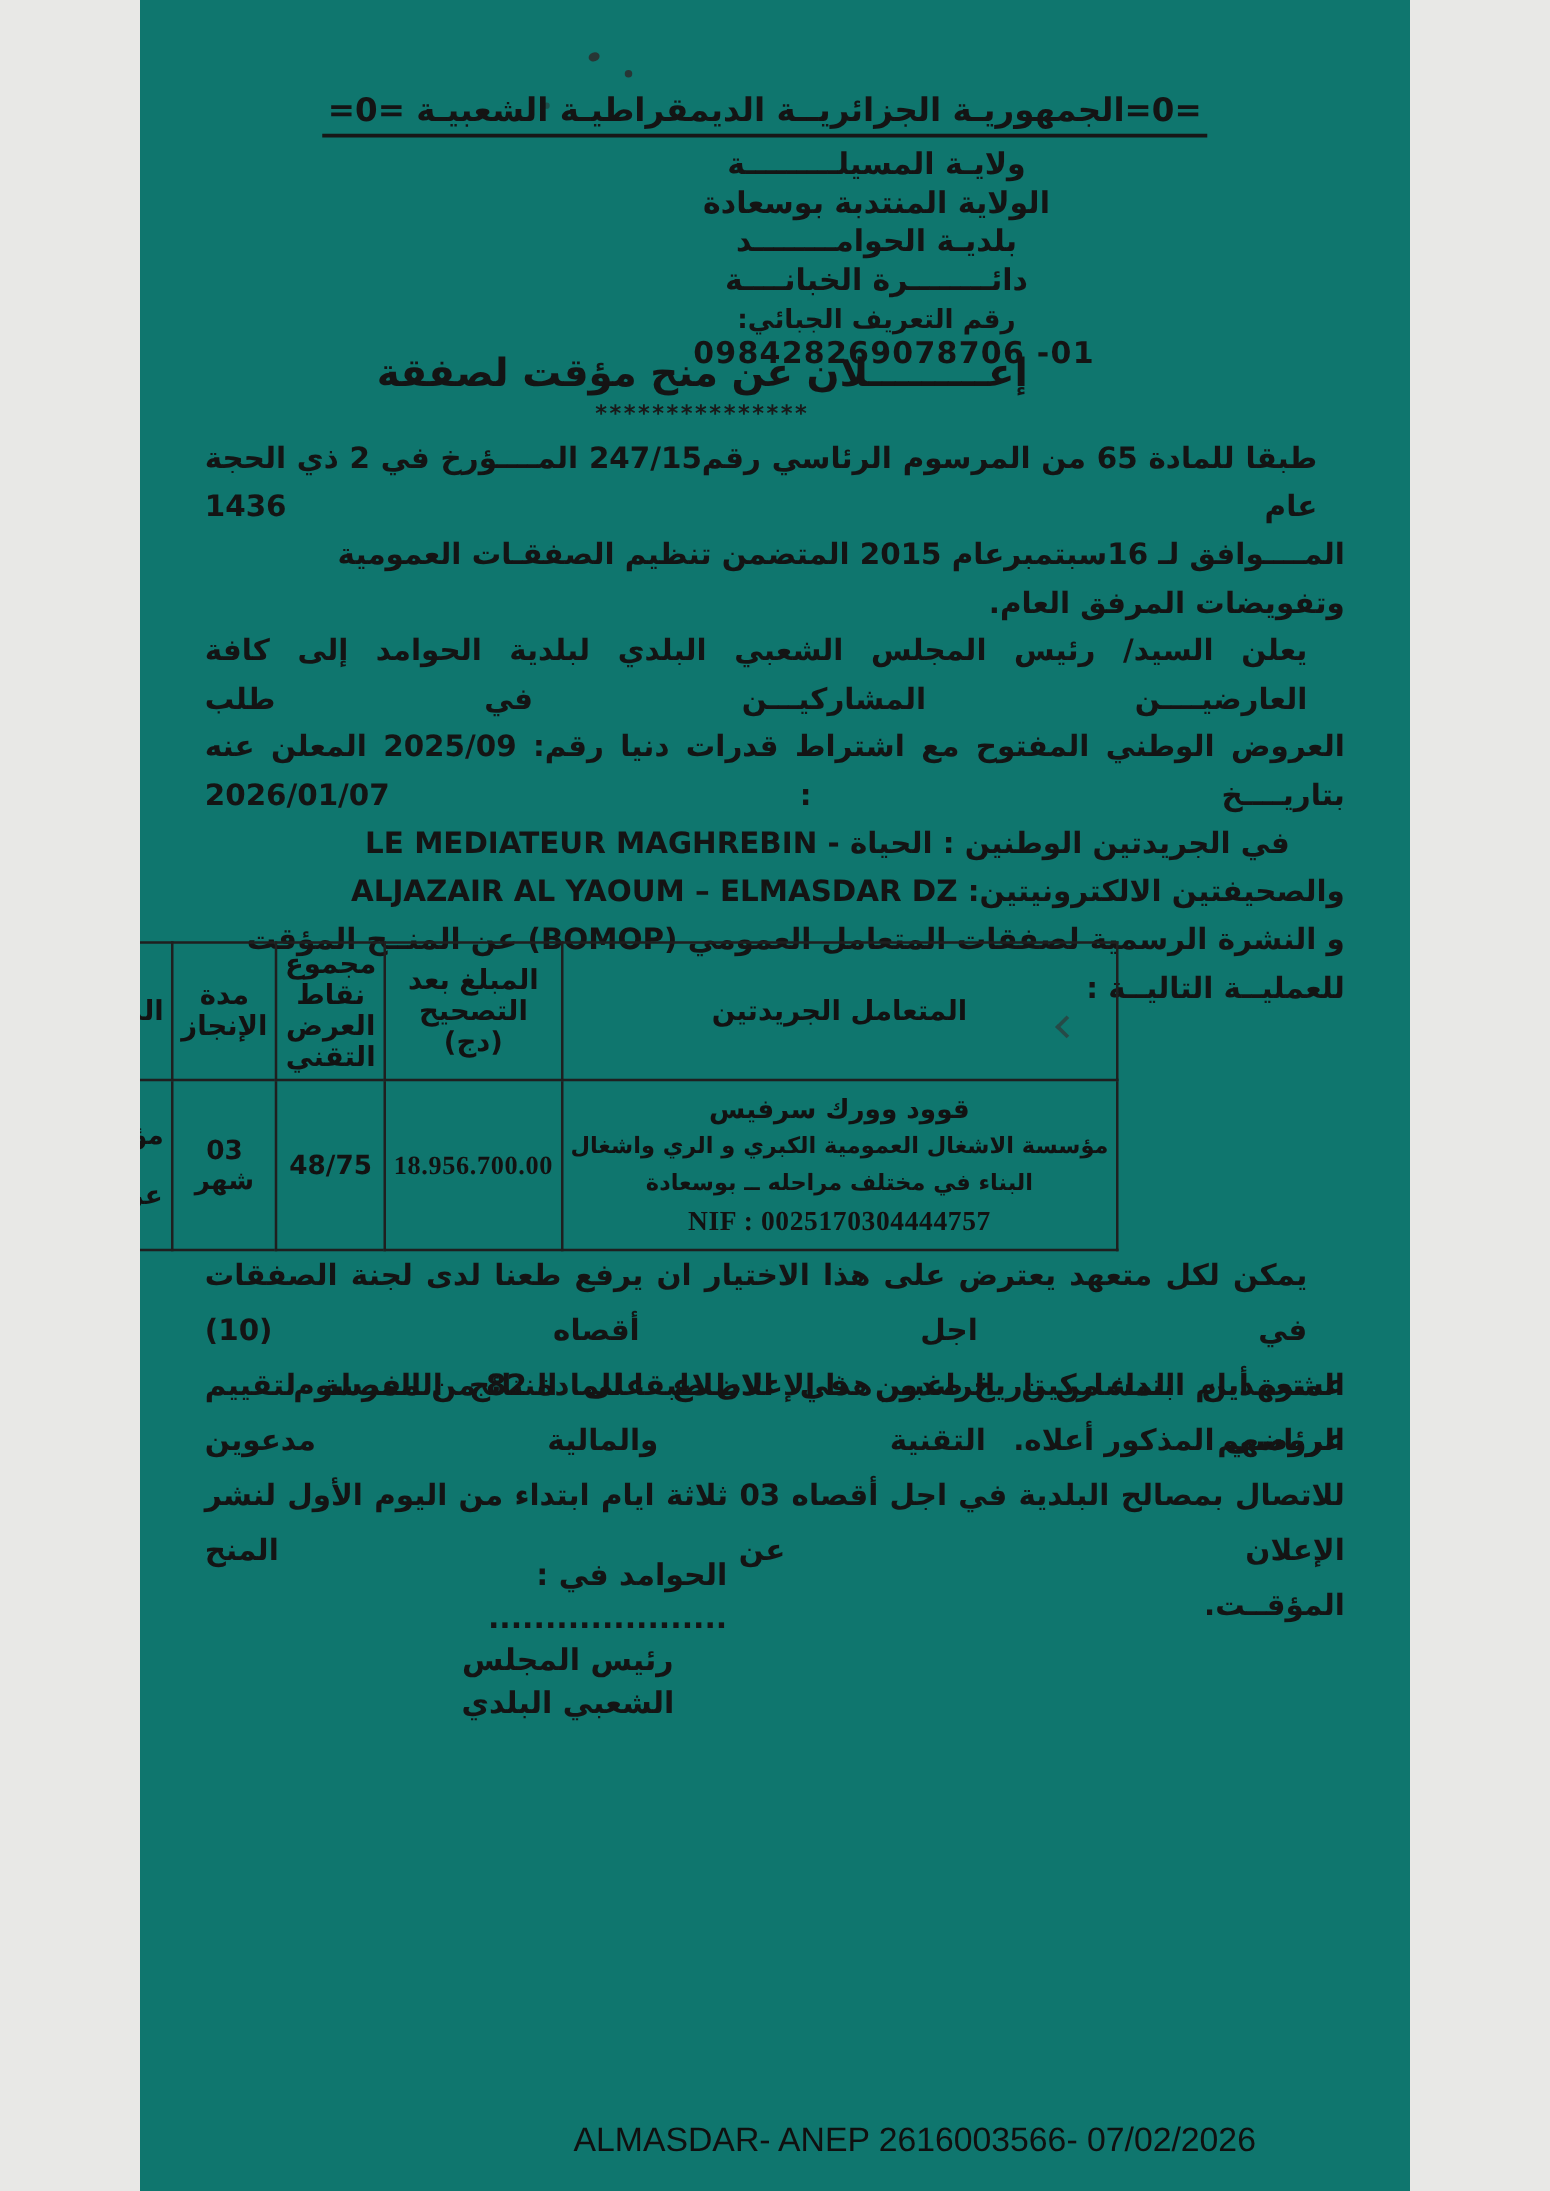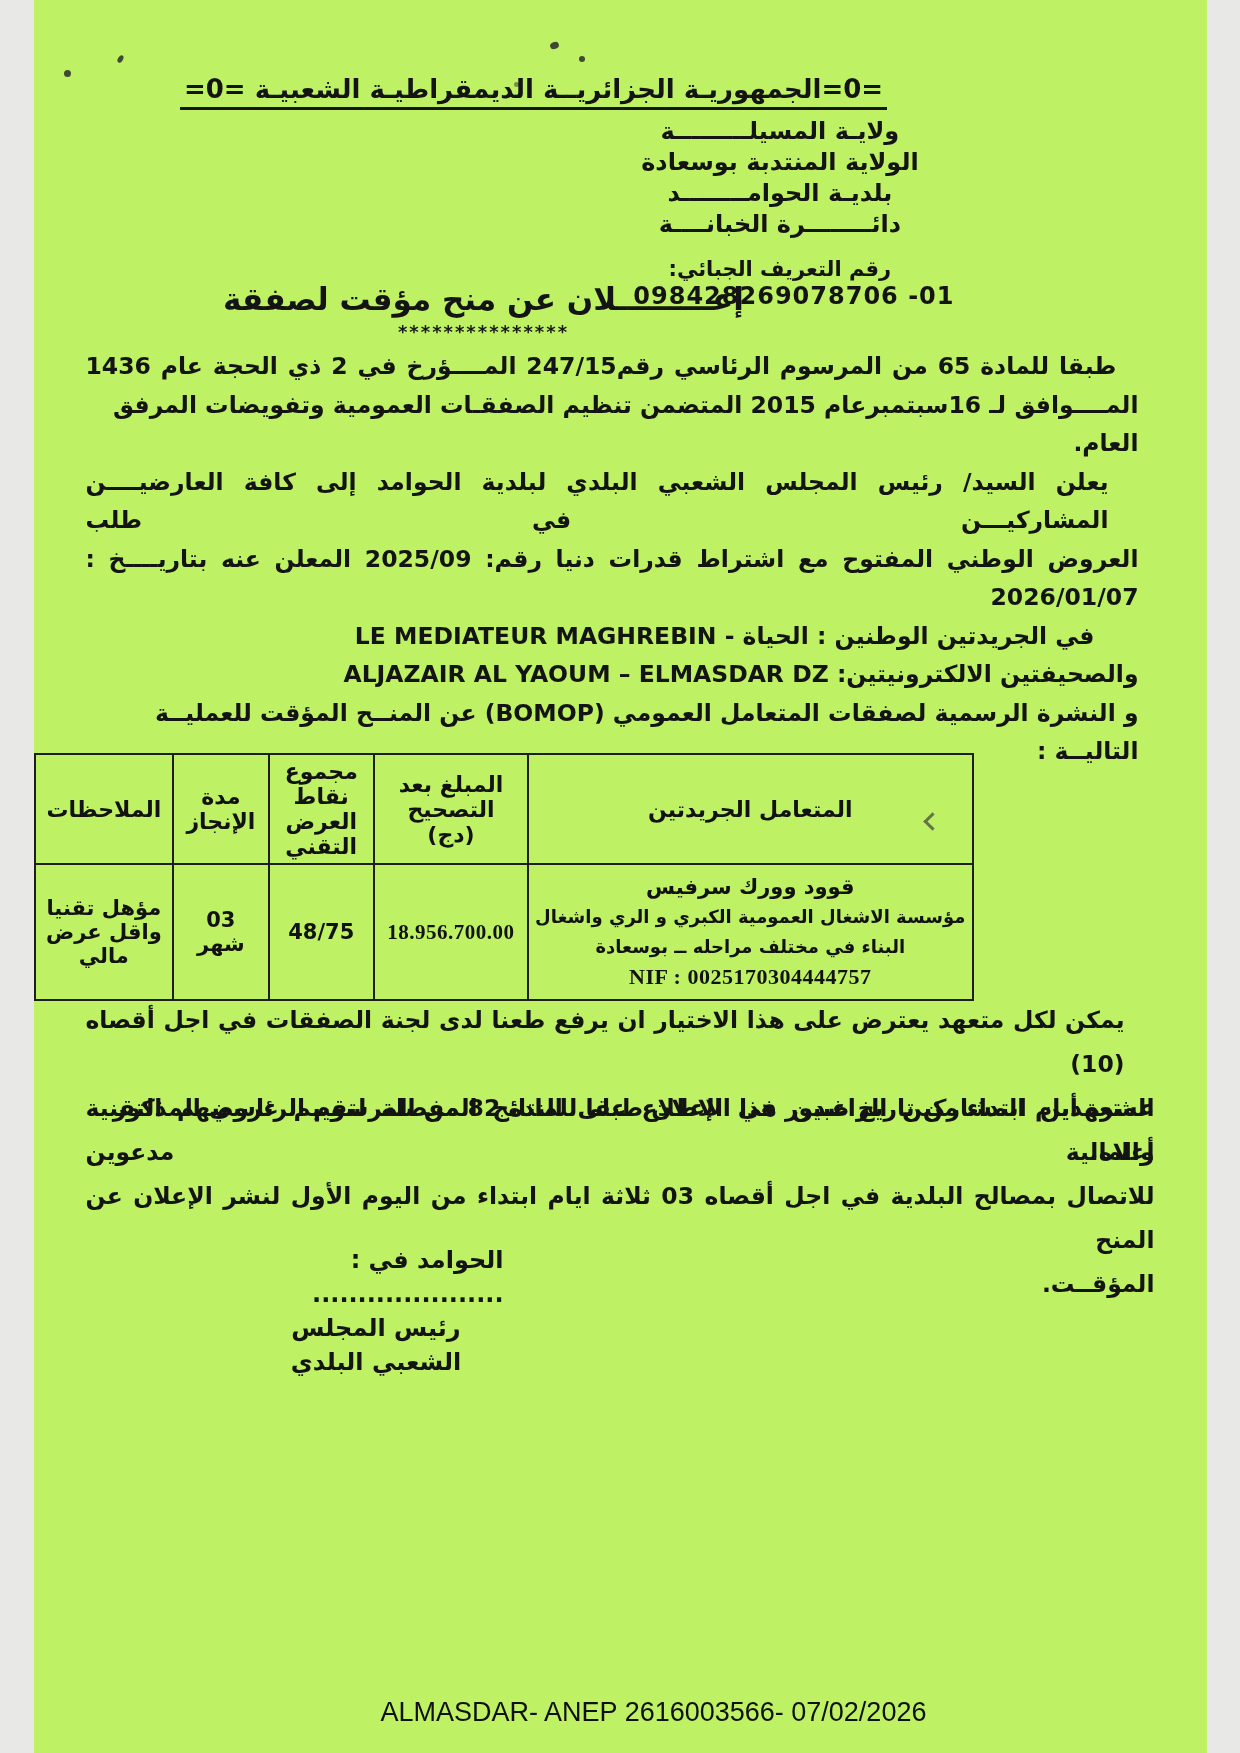--- a/index.html
+++ b/index.html
@@ -1,48 +1,48 @@
 <!DOCTYPE html>
 <html lang="ar"><head>
 <meta charset="utf-8">
 <style>
   html,body{margin:0;padding:0;background:#e8e8e6;}
   .page{
     position:relative;
-    width:1173px;height:1753px;
+    width:1016px;height:1753px;
     margin:0 auto;
-    background:#bef264;
+    background:#0f766e;
     color:#141414;
     font-family:"DejaVu Sans",sans-serif;
     overflow:hidden;
     direction:rtl;
   }
   .speck{position:absolute;background:#2c2c2c;border-radius:50%;opacity:.85;}
   .republic{
     position:absolute;top:74px;left:0;width:1000px;
     text-align:center;font-size:26px;font-weight:700;
   }
   .republic .u{display:inline-block;border-bottom:3px solid #171717;padding:0 4px 3px 4px;}
   .authority{
     position:absolute;top:116px;right:252px;
     text-align:center;font-size:24px;font-weight:700;line-height:31px;
   }
-  .authority .taxlabel{font-size:21px;line-height:26px;margin-top:16px;}
+  .authority .taxlabel{font-size:21px;line-height:26px;margin-top:2px;}
   .authority .taxvalue{font-size:24px;line-height:28px;direction:ltr;padding-left:0;margin-right:0;letter-spacing:1px;}
   .doc-title{
     position:absolute;top:281px;left:110px;width:680px;
     text-align:center;font-size:31px;font-weight:700;
   }
   .stars{
     position:absolute;top:321px;left:110px;width:680px;
     text-align:center;font-size:18px;font-weight:700;letter-spacing:2px;color:#1a1a1a;
     direction:ltr;
   }
   .intro{
-    position:absolute;top:347px;right:68px;left:52px;
+    position:absolute;top:347px;right:52px;left:52px;
     font-size:23.5px;font-weight:700;line-height:38.5px;
     text-align:right;
   }
   .intro .fill{text-align:justify;text-align-last:justify;}
   .ind1{padding-right:22px;}
   .ind2{padding-right:30px;}
   .ind3{padding-right:44px;}
   .operation{
     position:absolute;top:611px;left:70px;right:70px;
     text-align:center;font-size:33px;font-weight:700;

